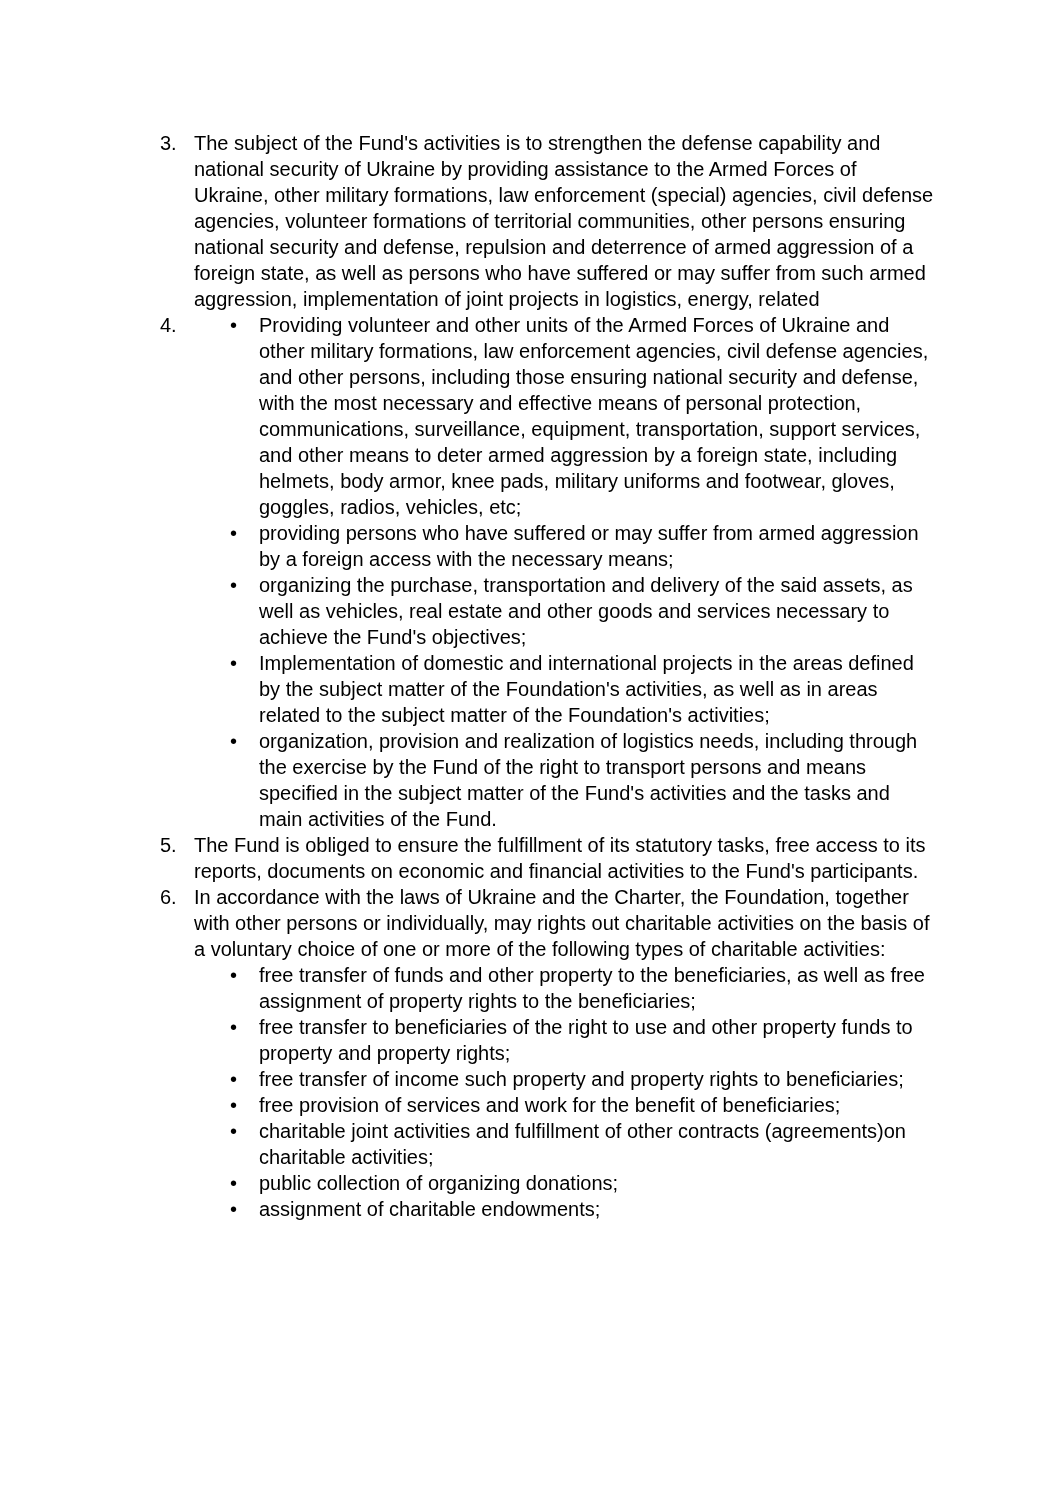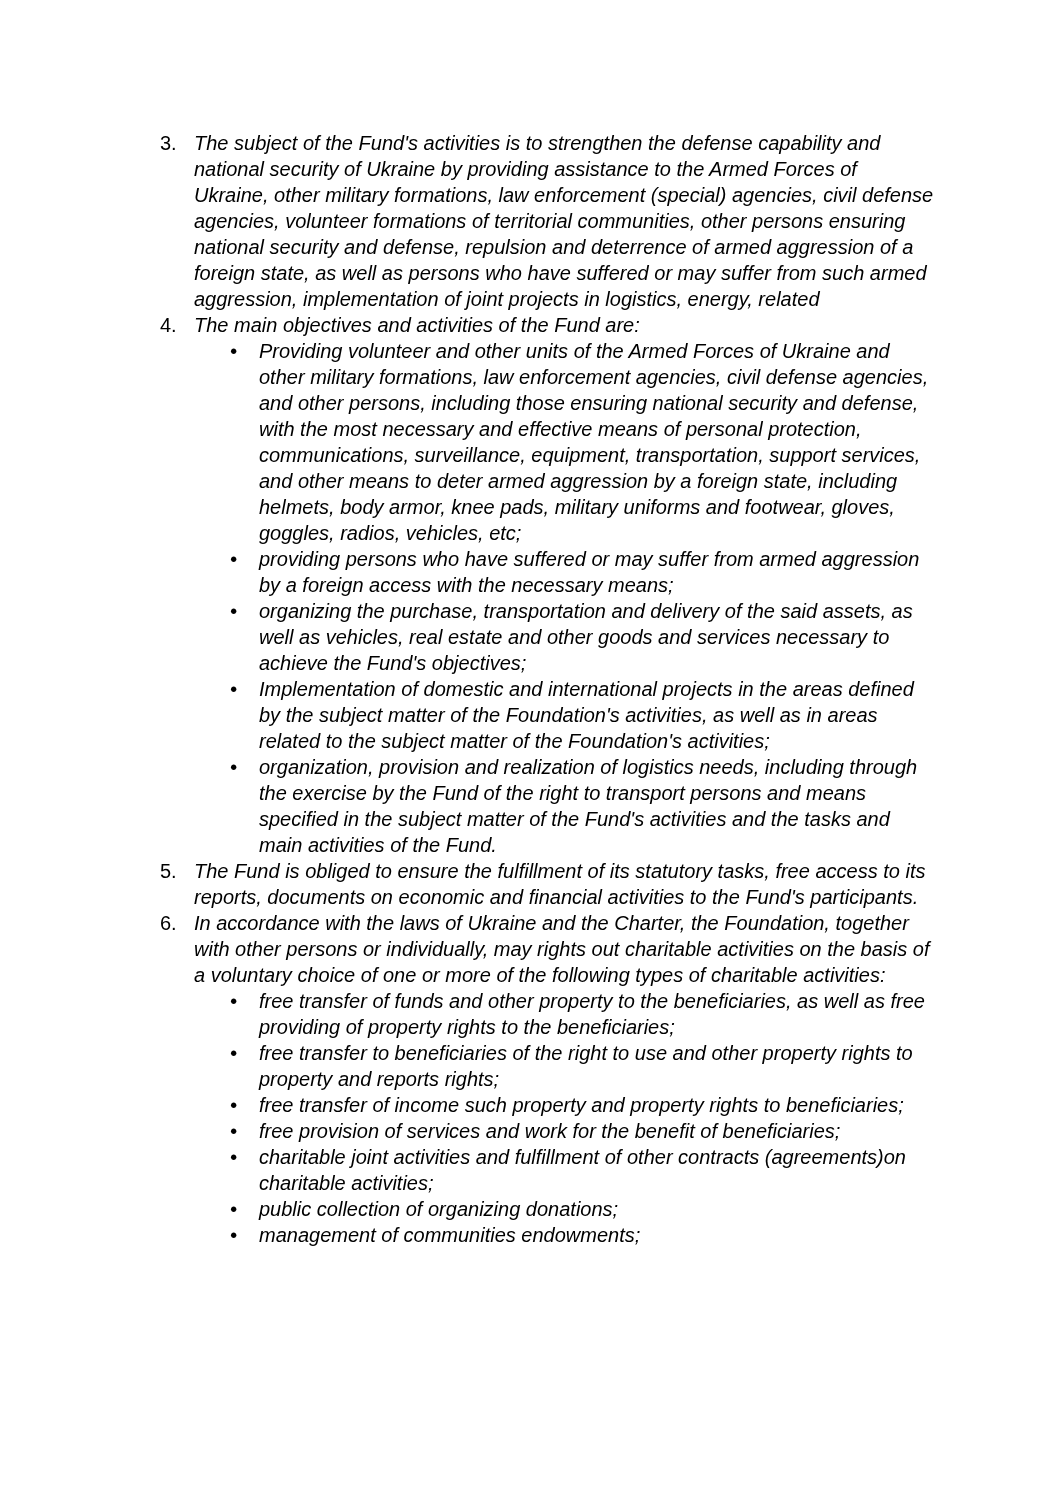--- a/index.html
+++ b/index.html
@@ -33,21 +33,20 @@
     display: flex;
     align-items: flex-start;
   }
   .item-number {
     width: 34px;
     flex-shrink: 0;
   }
   .item-body {
     flex: 1;
     min-width: 0;
-    font-style: italic;
   }
   ul.bullet-list {
     list-style: none;
     margin: 0;
     padding: 0;
   }
   .bullet {
     display: flex;
     align-items: flex-start;
   }
@@ -72,21 +71,20 @@
     <span class="item-number">3.</span>
     <div class="item-body">
       <span class="item-text">The subject of the Fund's activities is to strengthen the defense capability and national security of Ukraine by providing assistance to the Armed Forces of Ukraine, other military formations, law enforcement (special) agencies, civil defense agencies, volunteer formations of territorial communities, other persons ensuring national security and defense, repulsion and deterrence of armed aggression of a foreign state, as well as persons who have suffered or may suffer from such armed aggression, implementation of joint projects in logistics, energy, related</span>
       
     </div>
   </li>
 
   <li class="item">
     <span class="item-number">4.</span>
     <div class="item-body">
-      <span class="item-text">The main objectives and activities of the Fund are:</span>
       <ul class="bullet-list">
   <li class="bullet">
     <span class="bullet-dot">•</span>
     <span class="bullet-text">Providing volunteer and other units of the Armed Forces of Ukraine and other military formations, law enforcement agencies, civil defense agencies, and other persons, including those ensuring national security and defense, with the most necessary and effective means of personal protection, communications, surveillance, equipment, transportation, support services, and other means to deter armed aggression by a foreign state, including helmets, body armor, knee pads, military uniforms and footwear, gloves, goggles, radios, vehicles, etc;</span>
   </li>
 
   <li class="bullet">
     <span class="bullet-dot">•</span>
     <span class="bullet-text">providing persons who have suffered or may suffer from armed aggression by a foreign access with the necessary means;</span>
   </li>
@@ -117,26 +115,26 @@
     </div>
   </li>
 
   <li class="item">
     <span class="item-number">6.</span>
     <div class="item-body">
       <span class="item-text">In accordance with the laws of Ukraine and the Charter, the Foundation, together with other persons or individually, may rights out charitable activities on the basis of a voluntary choice of one or more of the following types of charitable activities:</span>
       <ul class="bullet-list">
   <li class="bullet">
     <span class="bullet-dot">•</span>
-    <span class="bullet-text">free transfer of funds and other property to the beneficiaries, as well as free providing of property rights to the beneficiaries;</span>
+    <span class="bullet-text">free transfer of funds and other property to the beneficiaries, as well as free assignment of property rights to the beneficiaries;</span>
   </li>
 
   <li class="bullet">
     <span class="bullet-dot">•</span>
-    <span class="bullet-text">free transfer to beneficiaries of the right to use and other property rights to property and reports rights;</span>
+    <span class="bullet-text">free transfer to beneficiaries of the right to use and other property funds to property and property rights;</span>
   </li>
 
   <li class="bullet">
     <span class="bullet-dot">•</span>
     <span class="bullet-text">free transfer of income such property and property rights to beneficiaries;</span>
   </li>
 
   <li class="bullet">
     <span class="bullet-dot">•</span>
     <span class="bullet-text">free provision of services and work for the benefit of beneficiaries;</span>
@@ -147,20 +145,20 @@
     <span class="bullet-text">charitable joint activities and fulfillment of other contracts (agreements)on charitable activities;</span>
   </li>
 
   <li class="bullet">
     <span class="bullet-dot">•</span>
     <span class="bullet-text">public collection of organizing donations;</span>
   </li>
 
   <li class="bullet">
     <span class="bullet-dot">•</span>
-    <span class="bullet-text">management of communities endowments;</span>
+    <span class="bullet-text">assignment of charitable endowments;</span>
   </li>
 </ul>
     </div>
   </li>
 </ol>
   </div>
 </div>
 
 </body></html>

